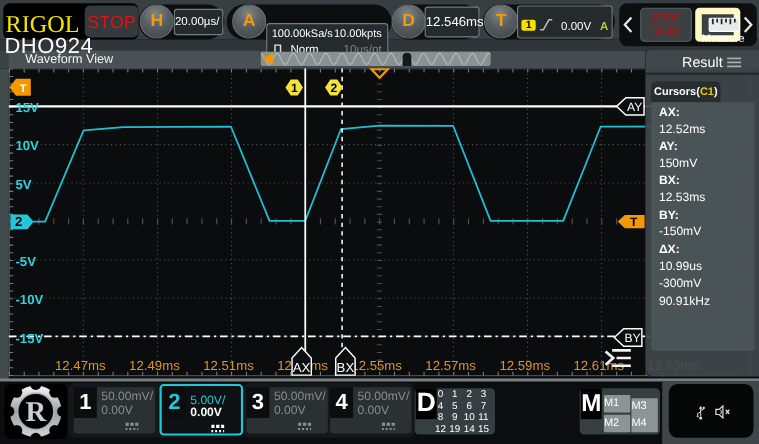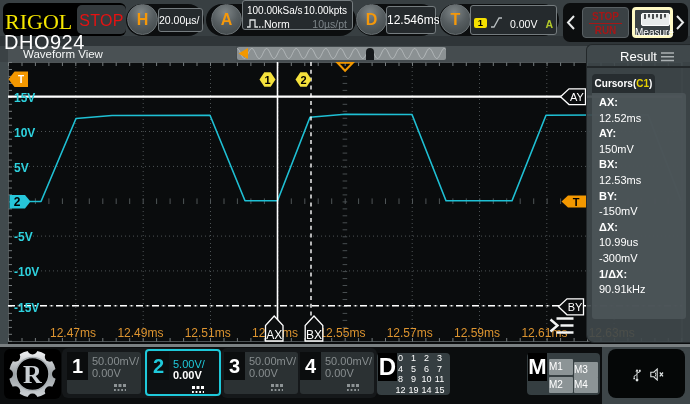--- a/index.html
+++ b/index.html
@@ -15,21 +15,21 @@
 #stopbtn{position:absolute;left:77px;top:5px;width:49px;height:29px;background:#343a3d;border-radius:5px;color:#e41212;font-size:16px;text-align:center;line-height:31px;letter-spacing:0.3px}
 #dho{position:absolute;left:4px;top:31px;font-size:20px;color:#fff;letter-spacing:0.5px}
 .pill{position:absolute;top:4px;height:32px;background:#0c0e0f;border-radius:16px}
 .circ{position:absolute;top:4px;width:31px;height:31px;border-radius:50%;background:radial-gradient(circle at 45% 25%,#7e8587,#565d60 48%,#3c4345 100%);border:1px solid #697073;text-align:center;line-height:29px;font-weight:bold;font-size:16px;color:#f5980a;box-sizing:border-box}
 .vbox{position:absolute;background:#252a2d;border:1px solid #757c7f;border-radius:3px;color:#fff}
 
 #rightc{position:absolute;left:563px;top:3px;width:125px;height:39px;background:#0c0e0f;border-radius:7px}
 #srbtn{position:absolute;left:582px;top:7px;width:47px;height:31px;background:#3a4144;border:1px solid #596063;border-radius:4px;text-align:center}
 #srbtn .l1{font-size:10px;font-weight:bold;color:#a61616;line-height:13px;border-bottom:1.5px solid #a61616;width:33px;margin:2px auto 0}
 #srbtn .l2{font-size:10px;font-weight:bold;color:#a61616;line-height:14px}
-#msbtn{position:absolute;left:632px;top:7px;width:41px;height:31px;background:#3a4144;border:3px solid #fef9c3;border-radius:4px}
+#msbtn{position:absolute;left:632px;top:7px;width:41px;height:31px;background:#3a4144;border:6px solid #fef9c3;border-radius:4px}
 #msbtn .lab{position:absolute;left:0;top:17px;width:100%;text-align:center;font-size:10px;color:#fff}
 
 #tbar{position:absolute;left:237px;top:47px;width:209px;height:13px;background:#8b9193;border-radius:2px}
 
 #panel{position:absolute;left:586px;top:44px;width:104px;height:299px;background:rgba(64,72,75,0.93);border-radius:6px 0 0 8px;border:1px solid #23282a;border-right:none}
 #phead{position:absolute;left:0;top:0;width:100%;height:23px;color:#fff;font-size:13px;text-align:center;line-height:23px;border-bottom:2px solid #23282a}
 #ptab{position:absolute;left:5px;top:29px;width:63px;height:19px;background:#272d30;border-radius:4px 4px 0 0;font-size:10px;font-weight:bold;color:#fff;line-height:20px;text-align:center}
 #pvals{position:absolute;left:5px;top:48px;width:94px;height:226px;background:rgba(78,86,89,0.85);border-radius:0 3px 3px 3px;padding:2px 0 0 7px;font-size:11px;color:#fff}
 #pvals div{height:15.6px;line-height:15.6px}
 #pvals .b{font-weight:bold}
@@ -62,21 +62,21 @@
 <div id="rigol">RIGOL</div>
 <div id="stopbtn">STOP</div>
 <div id="dho">DHO924</div>
 
 <div class="pill" style="left:126px;width:78px"></div>
 <div class="circ" style="left:127px">H</div>
 <div class="vbox" style="left:158px;top:8px;width:45px;height:24px;font-size:10.5px;line-height:22px;text-align:left">20.00µs/</div>
 
 <div class="pill" style="left:206px;width:150px"></div>
 <div class="circ" style="left:211px">A</div>
-<div class="vbox" style="left:242px;top:0;width:111px;height:30px;font-size:11px">
+<div class="vbox" style="left:242px;top:21px;width:111px;height:30px;font-size:11px">
   <div style="position:absolute;left:4px;top:3.5px;font-size:10px">100.00kSa/s</div>
   <div style="position:absolute;right:5px;top:3.5px;font-size:10px">10.00kpts</div>
   <div style="position:absolute;left:21px;top:16.5px;font-size:10.5px">Norm</div>
   <div style="position:absolute;right:5px;top:16.5px;color:#7e868a;font-size:10.5px">10µs/pt</div>
   <svg style="position:absolute;left:3px;top:16px" width="18" height="12" viewBox="0 0 18 12">
         <path d="M1 10 H4 V3 H9 V10 H12 M13 10 h1.5 M16 10 h1.5" stroke="#dfe3e4" stroke-width="1.3" fill="none"></path>
       </svg>
 </div>
 
 <div class="pill" style="left:356px;width:81px"></div>
@@ -202,21 +202,20 @@
         <div>12.52ms</div>
 <div class="b">AY:</div>
         <div>150mV</div>
 <div class="b">BX:</div>
         <div>12.53ms</div>
 <div class="b">BY:</div>
         <div>-150mV</div>
 <div class="b">ΔX:</div>
         <div>10.99us</div>
         <div>-300mV</div>
-<div class="b">1/ΔX:</div>
         <div>90.91kHz</div>
 </div>
 </div>
 
 <div id="sep"></div>
 <div id="bbar"></div>
 <div id="gearbox">
 <svg width="57" height="50" viewBox="0 0 57 50">
 <defs>
           <linearGradient id="gg" x1="0" y1="0" x2="0" y2="1">

